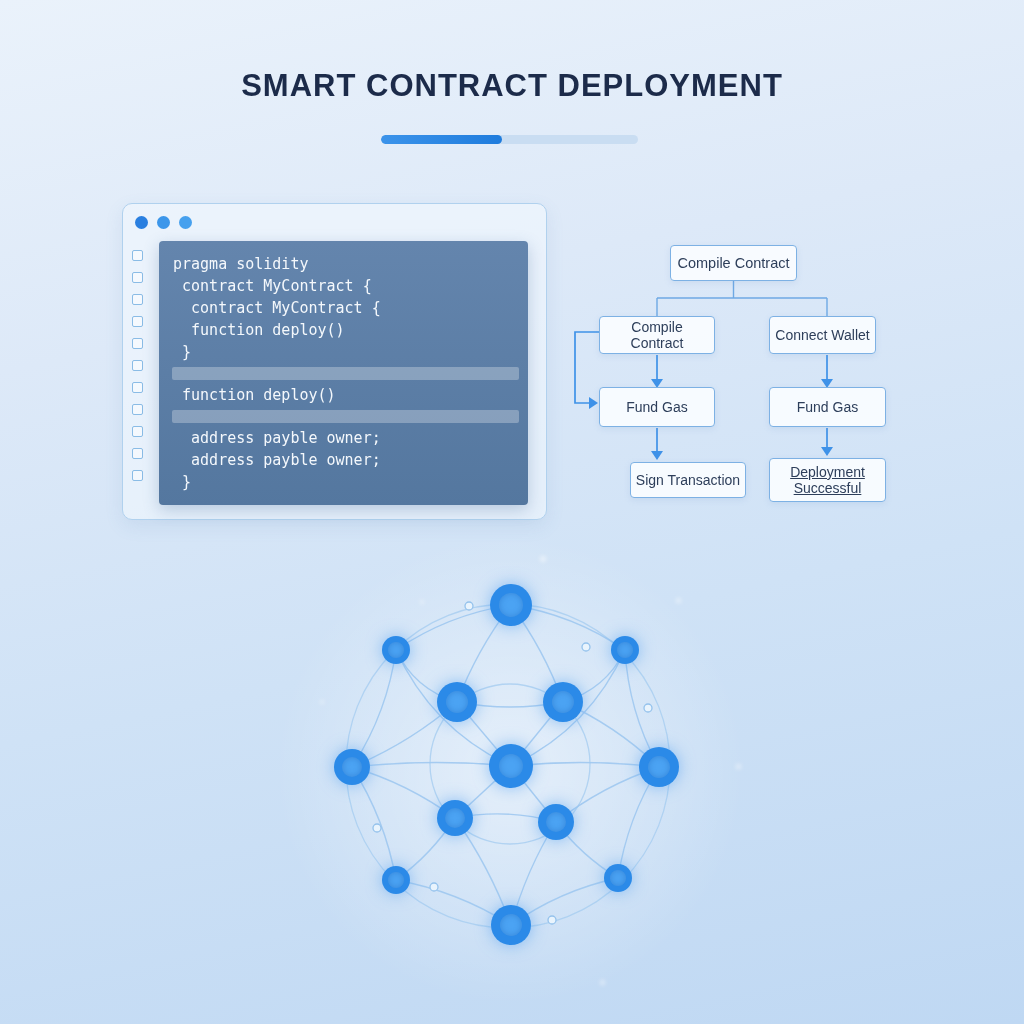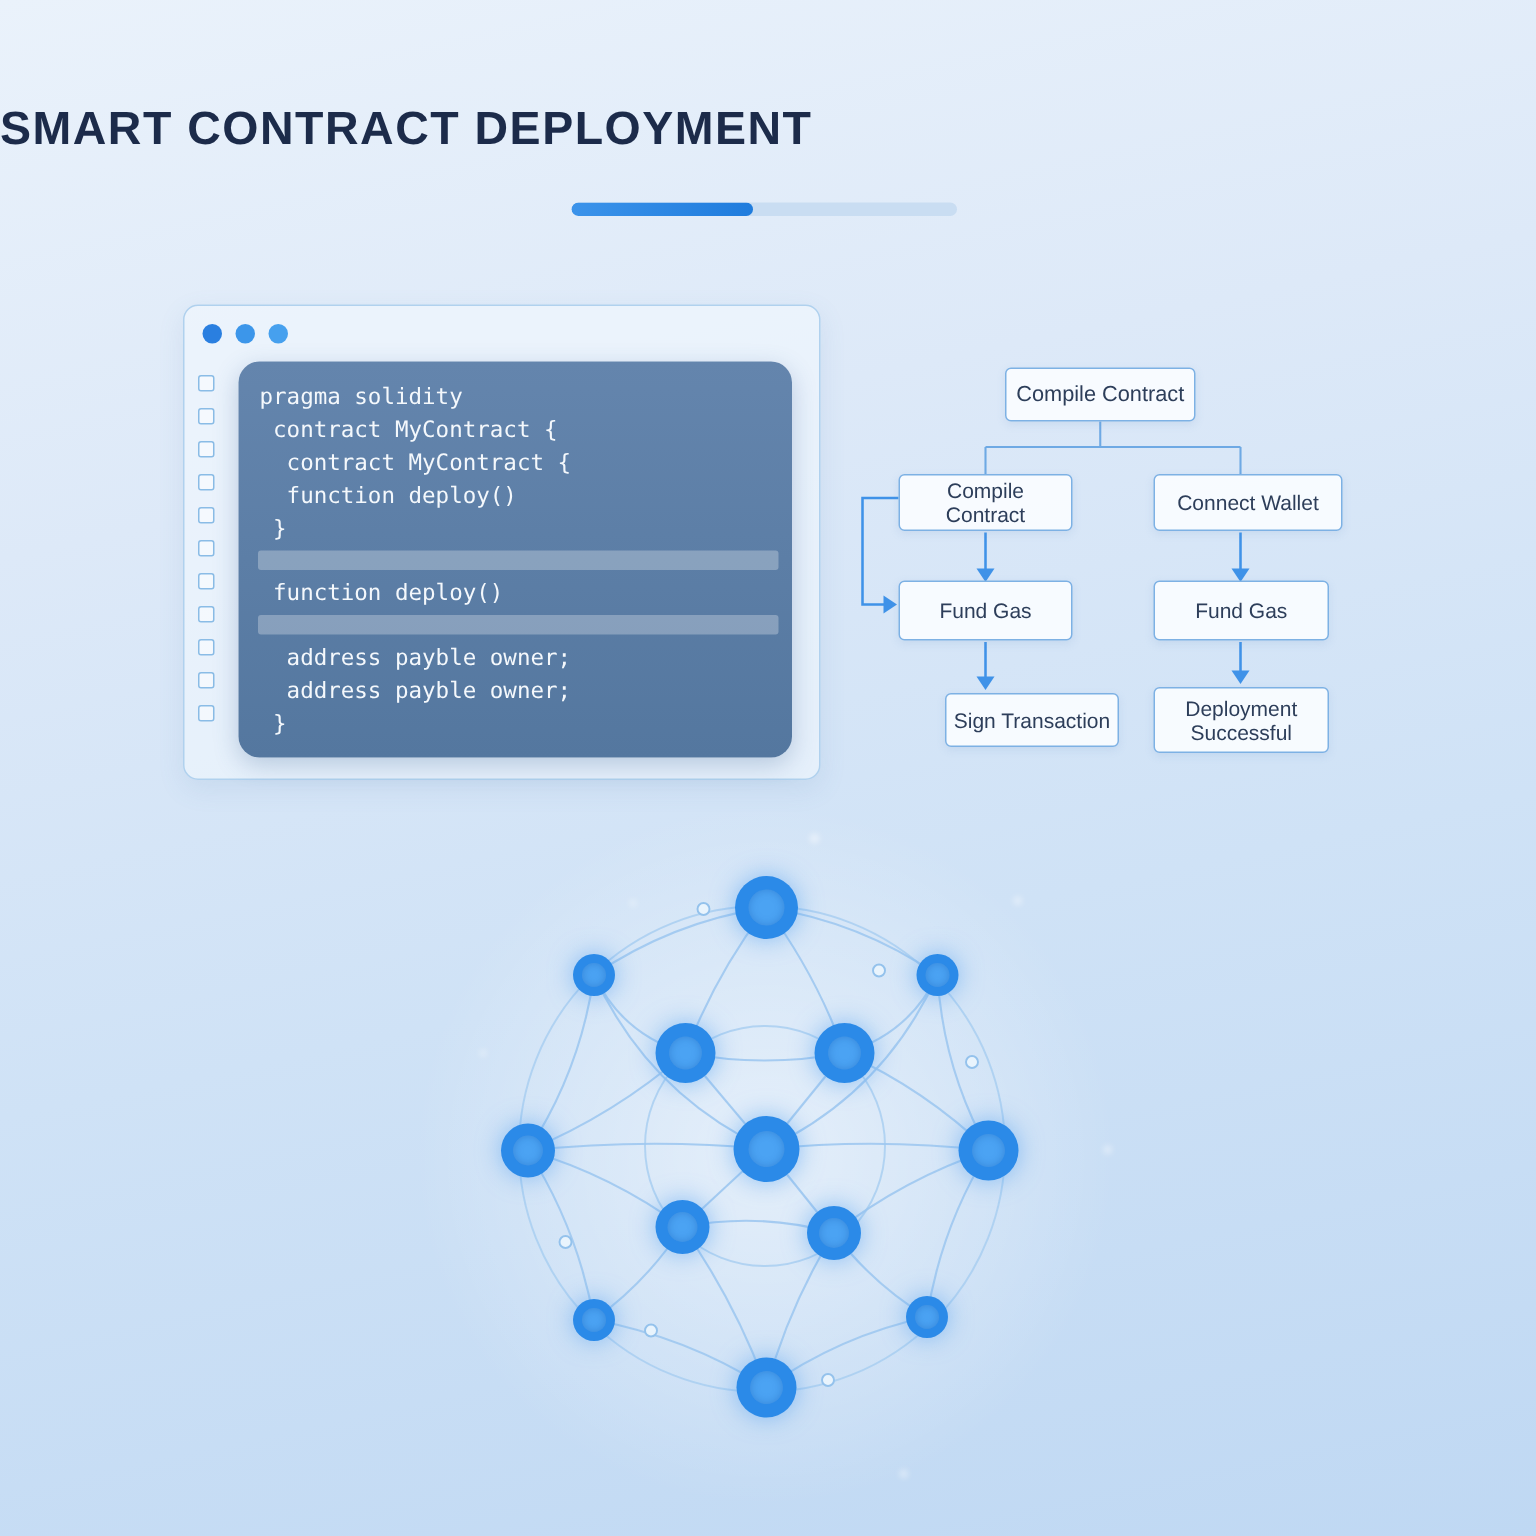--- a/index.html
+++ b/index.html
@@ -6,21 +6,21 @@
   #canvas{
     position:relative;width:1024px;height:1024px;overflow:hidden;
     background:linear-gradient(168deg,#eaf2fb 0%,#dde9f8 30%,#cfe2f6 60%,#bfd8f3 100%);
     font-family:"Liberation Sans",sans-serif;
   }
   .glow{position:absolute;border-radius:50%;pointer-events:none;}
   .bokeh{position:absolute;border-radius:50%;background:rgba(255,255,255,0.55);filter:blur(2px);pointer-events:none;}
 
   
   .title{
-    position:absolute;left:0;top:68px;width:1024px;text-align:left;
+    position:absolute;left:0;top:68px;width:1024px;text-align:center;
     font-size:31px;font-weight:bold;color:#1c2b4a;letter-spacing:1px;
   }
   .progress-track{
     position:absolute;left:381px;top:135px;width:257px;height:9px;
     background:#c9ddf2;border-radius:5px;overflow:hidden;
   }
   .progress-fill{
     height:100%;border-radius:5px;
     background:linear-gradient(90deg,#3b93ea,#1f7cdd);
   }
@@ -35,21 +35,21 @@
   .window-dot{width:13px;height:13px;border-radius:50%;}
   .dot1{background:#2a7fe0;} .dot2{background:#3c96ea;} .dot3{background:#46a0ee;}
   .editor-gutter{position:absolute;left:9px;top:46px;display:flex;flex-direction:column;}
   .gutter-sq{
     width:9px;height:9px;border:1.5px solid #8abce6;border-radius:2px;
     background:rgba(255,255,255,0.5);margin-bottom:11px;
   }
   .code-panel{
     position:absolute;left:36px;top:37px;width:369px;height:264px;
     background:linear-gradient(180deg,#6485ad,#54779f);
-    border-radius:14px;box-shadow:0 5px 16px rgba(60,100,150,0.28);
+    border-radius:4px;box-shadow:0 5px 16px rgba(60,100,150,0.28);
     padding-top:12px;box-sizing:border-box;overflow:hidden;
   }
   .code-line{
     height:22px;line-height:22px;white-space:pre;padding-left:14px;
     font-family:"DejaVu Sans Mono",monospace;font-size:15px;color:#f4f8fc;
   }
   .code-hl{
     height:13px;margin:4px 9px 4px 13px;border-radius:2px;
     background:rgba(255,255,255,0.28);
   }
@@ -143,25 +143,25 @@
     <path class="flow-arrow" d="M657 428 L657 452"></path>
     <polygon class="flow-head" points="651,451 663,451 657,460"></polygon>
     <path class="flow-arrow" d="M827 428 L827 448"></path>
     <polygon class="flow-head" points="821,447 833,447 827,456"></polygon>
     <path class="flow-arrow" d="M599 332 L575 332 L575 403 L590 403"></path>
     <polygon class="flow-head" points="589,397 589,409 598,403"></polygon>
   </svg>
 
   <div class="flow-box" style="left:670px;top:245px;width:127px;height:36px;font-size:14.5px;">Compile Contract</div>
   <div class="flow-box" style="left:599px;top:316px;width:116px;height:38px;">Compile Contract</div>
-  <div class="flow-box" style="left:769px;top:316px;width:126px;height:38px;text-align:center;">Connect Wallet</div>
+  <div class="flow-box" style="left:769px;top:316px;width:107px;height:38px;text-align:center;">Connect Wallet</div>
   <div class="flow-box" style="left:599px;top:387px;width:116px;height:40px;">Fund Gas</div>
   <div class="flow-box" style="left:769px;top:387px;width:117px;height:40px;">Fund Gas</div>
   <div class="flow-box" style="left:599px;top:462px;width:116px;height:36px;margin-left:31px;">Sign Transaction</div>
-  <div class="flow-box" style="left:769px;top:458px;width:117px;height:44px;">Deployment Successful</div>
+  <div class="flow-box" style="left:769px;top:458px;width:117px;height:44px;text-decoration:underline;">Deployment Successful</div>
 
   <svg id="net-edges" class="overlay" width="1024" height="1024" viewBox="0 0 1024 1024">
       <circle cx="508" cy="766" r="162" class="net-ring"></circle>
       <circle cx="510" cy="764" r="80" class="net-ring"></circle>
       <path d="M396 650 Q448.39840911987284 614.4626010841195 511 605" class="net-edge"></path>
       <path d="M511 605 Q573.1403314863047 614.4778269013615 625 650" class="net-edge"></path>
       <path d="M396 650 Q387.104 713.428 352 767" class="net-edge"></path>
       <path d="M625 650 Q628.556145719382 712.4067610730001 659 767" class="net-edge"></path>
       <path d="M352 767 Q385.18219792764506 819.1458698334833 396 880" class="net-edge"></path>
       <path d="M659 767 Q627.2433493447776 818.3421380462693 618 878" class="net-edge"></path>

